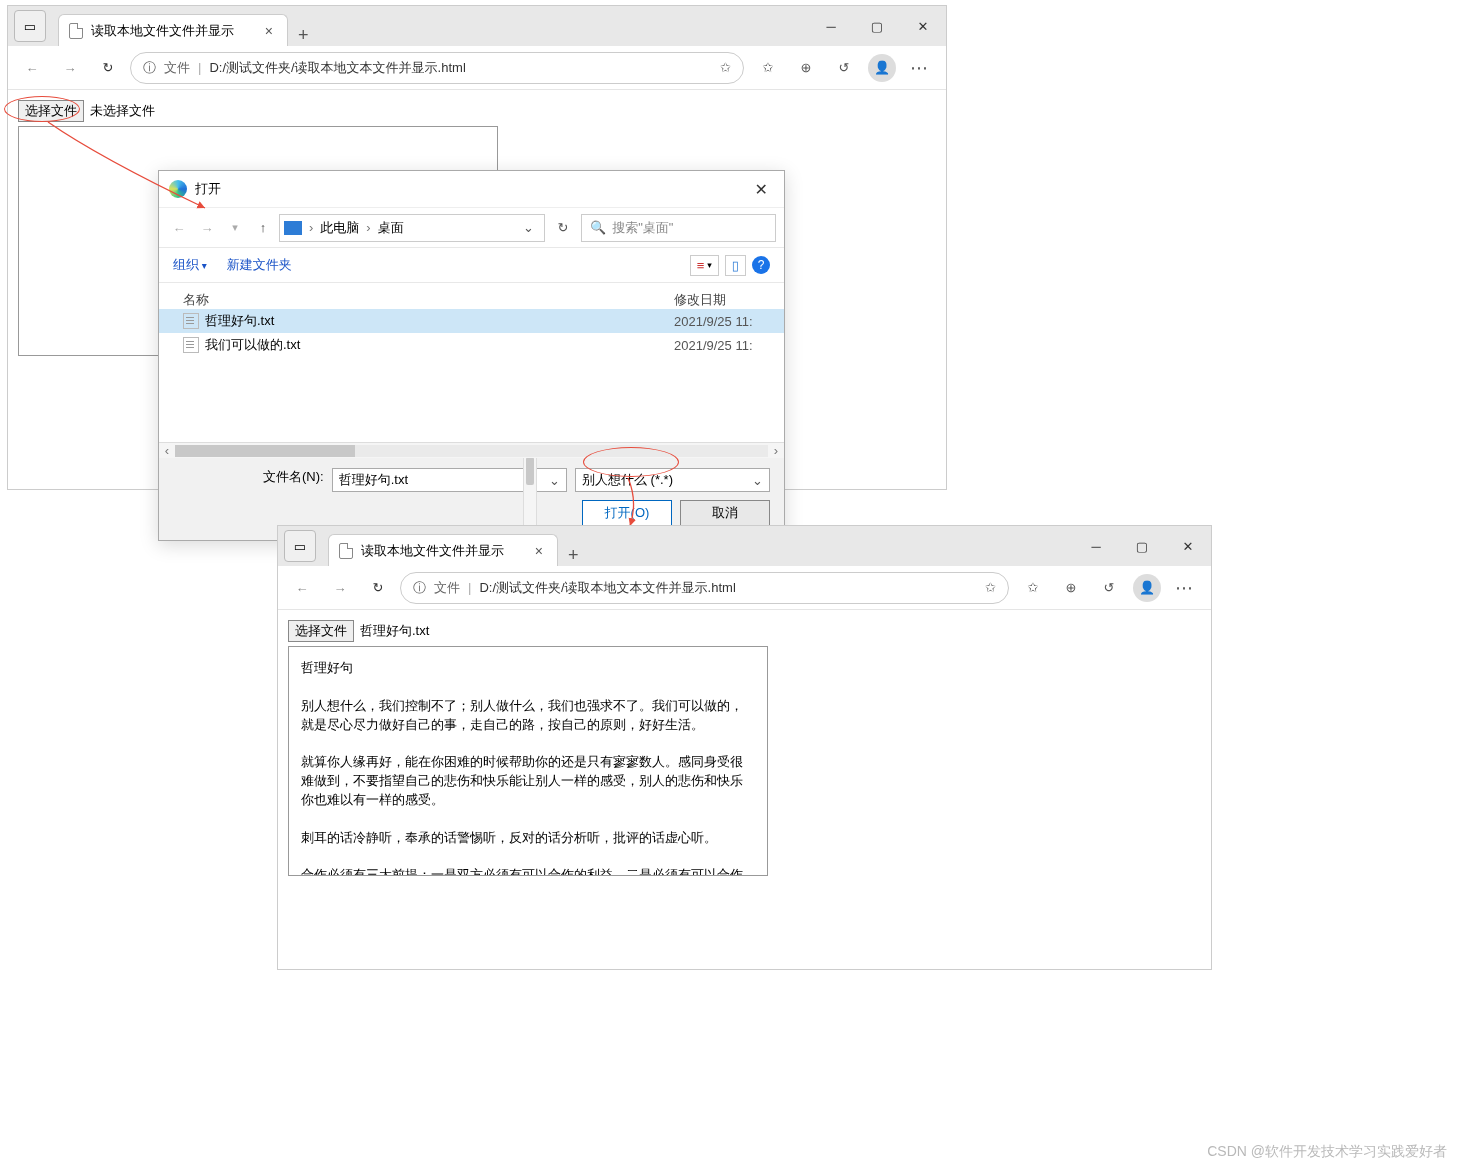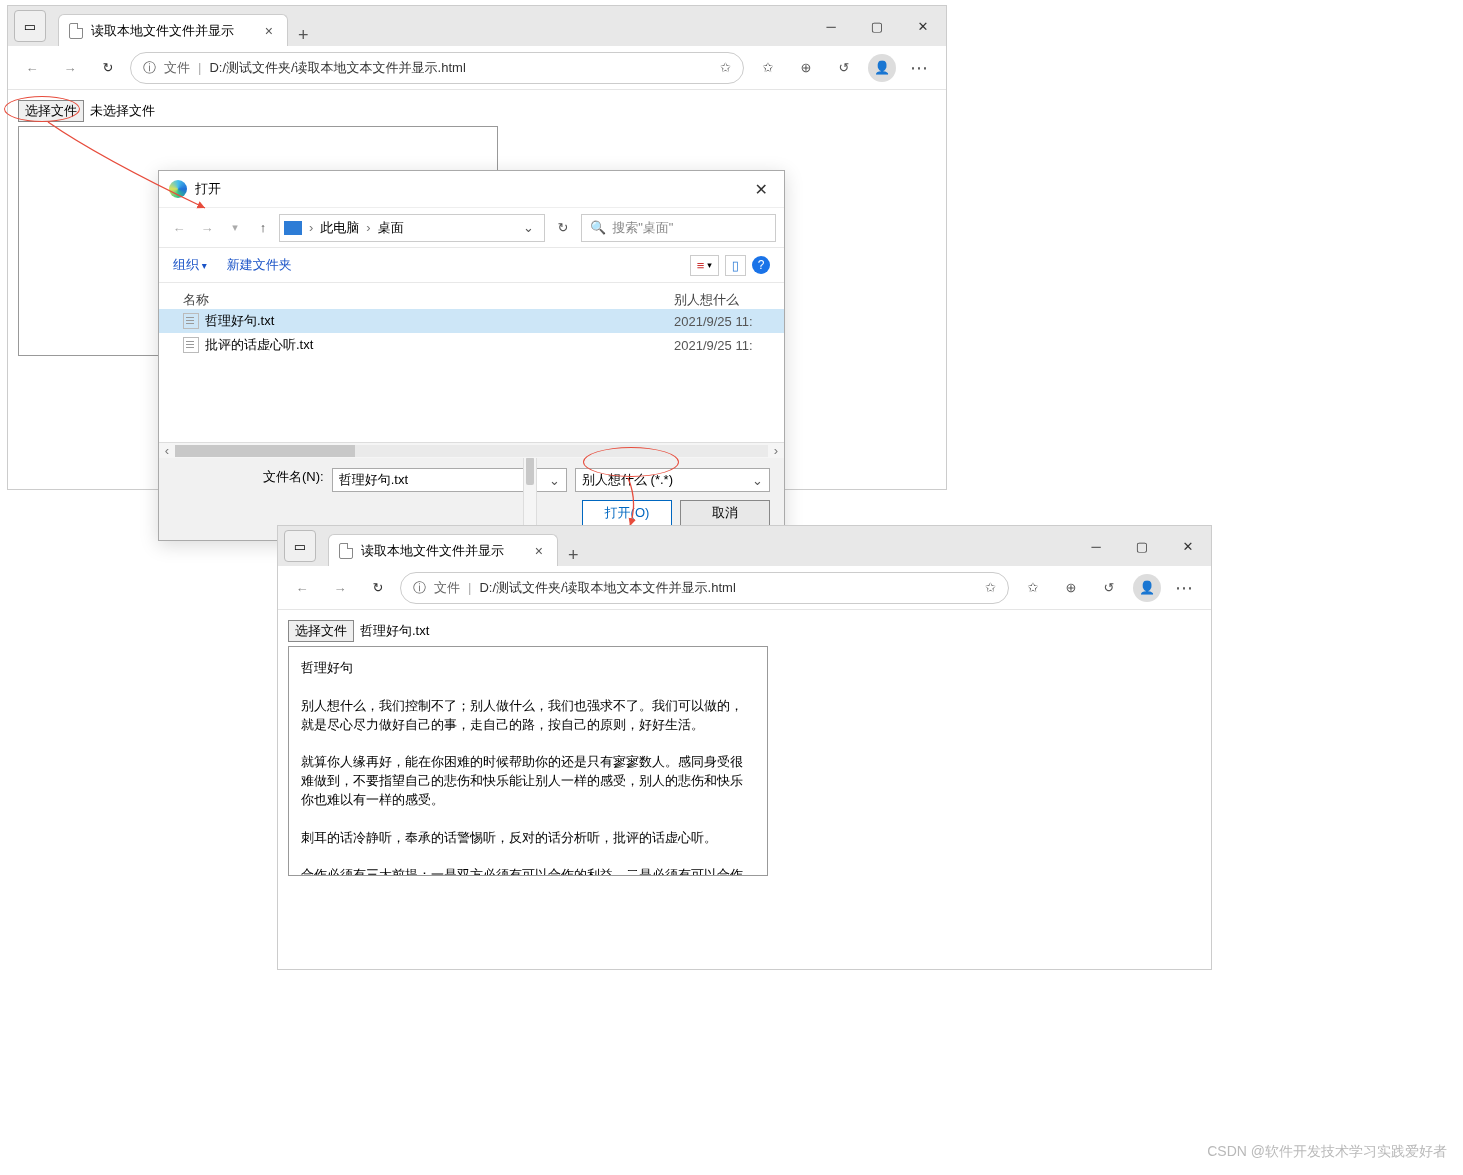--- a/index.html
+++ b/index.html
@@ -176,30 +176,30 @@
       <div class="help">?</div>
     </div>
   </div>
   <div class="dlg-body">
     <div class="tree-scroll">
         <div class="tree-thumb"></div>
       </div>
     <div class="files">
       <div class="files-head">
         <div class="col-name">名称</div>
-        <div class="col-date">别人想什么</div>
+        <div class="col-date">修改日期</div>
       </div>
       <div class="file-row sel">
         <span class="fileico txt"></span>
         <span>哲理好句.txt</span>
         <span class="file-date">2021/9/25 11:</span>
       </div>
       <div class="file-row">
         <span class="fileico txt"></span>
-        <span>批评的话虚心听.txt</span>
+        <span>我们可以做的.txt</span>
         <span class="file-date">2021/9/25 11:</span>
       </div>
       <div class="hscroll">
         <div class="btn">‹</div>
         <div class="track">
             <div class="thumb"></div>
           </div>
         <div class="btn">›</div>
       </div>
     </div>

